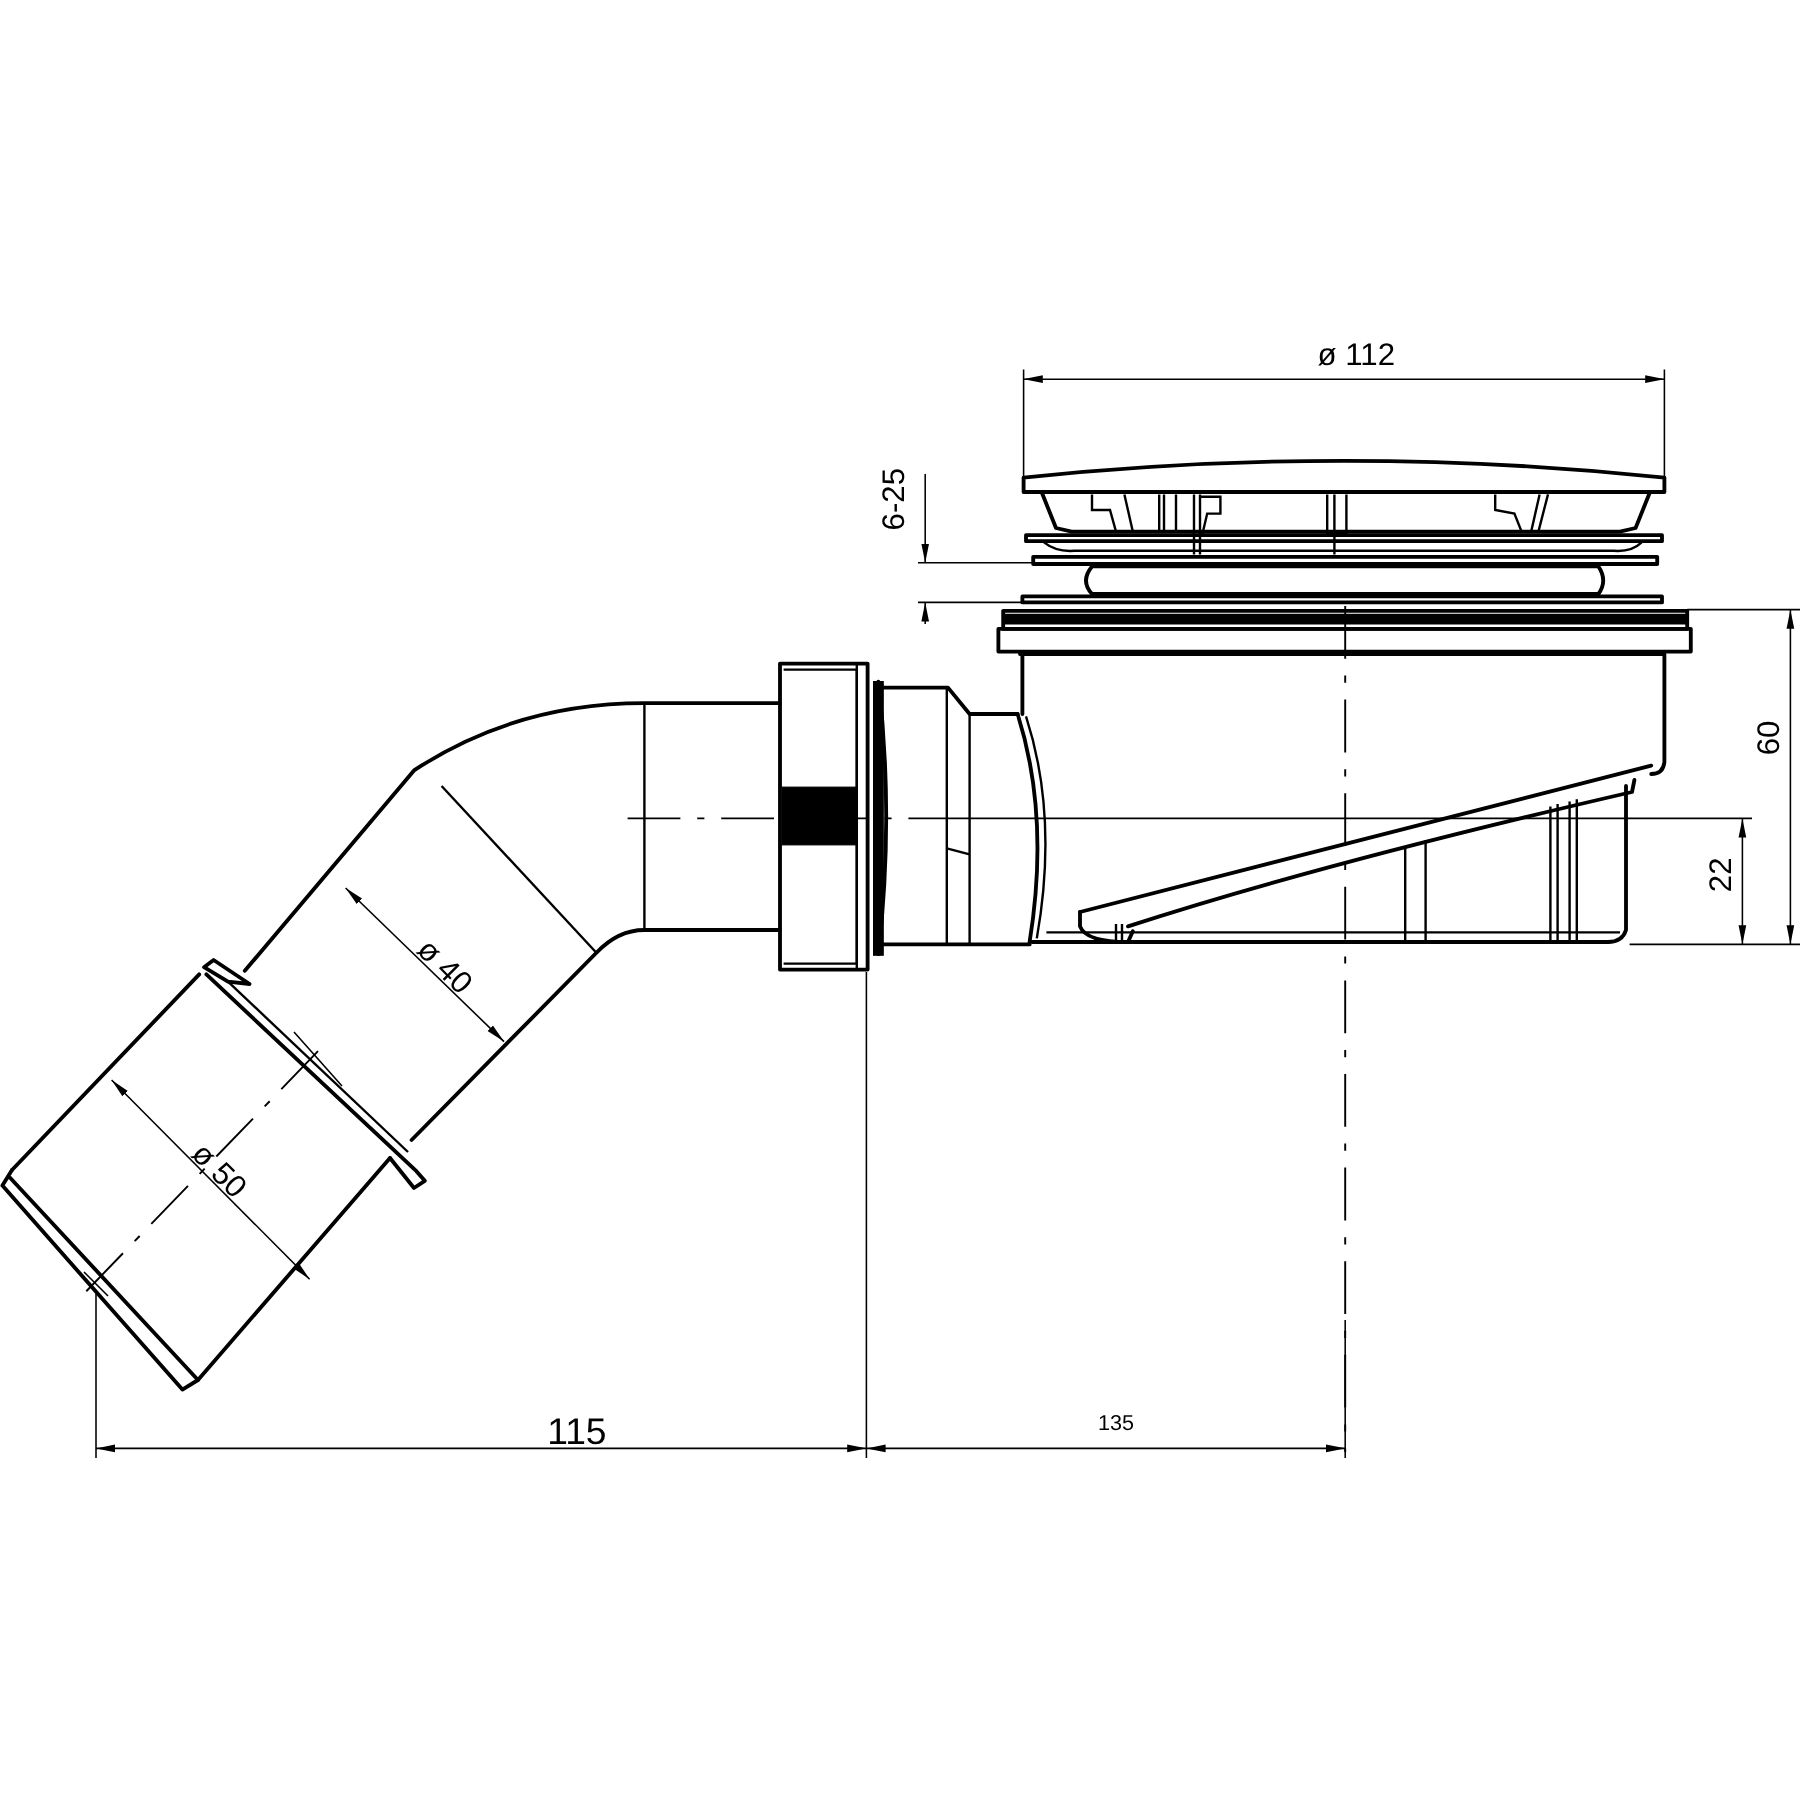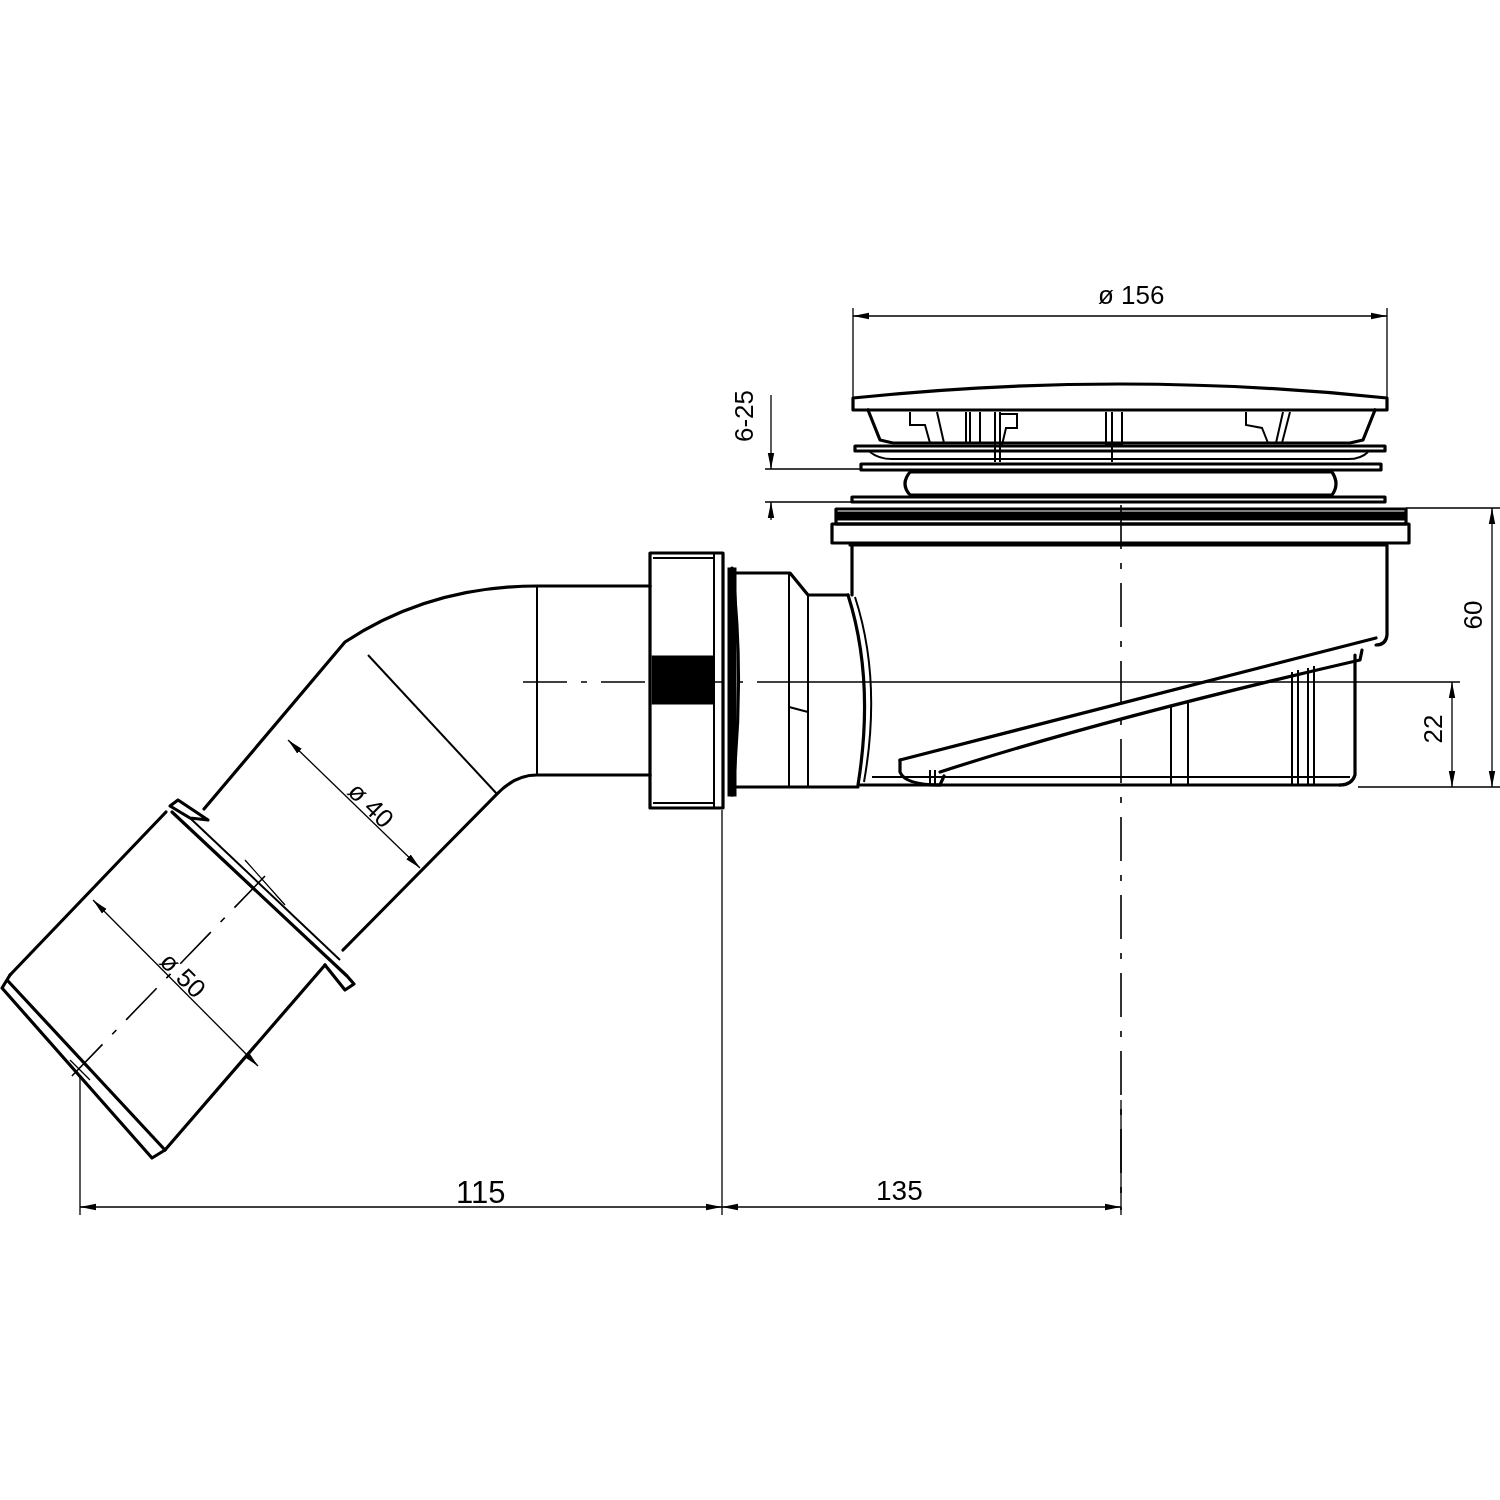--- a/index.html
+++ b/index.html
@@ -118,24 +118,24 @@
     <path class="t" d="M288,740 L420,868" marker-start="url(#arl)" marker-end="url(#arl)"></path>
 
     <path class="t" d="M93,900 L258,1066" marker-start="url(#arl)" marker-end="url(#arl)"></path>
 
     <path class="t" d="M80,1078 L80,1215 M722,810 L722,1215 M1121,1100 L1121,1215"></path>
     <path class="t" d="M80,1207 L722,1207" marker-start="url(#arl)" marker-end="url(#arl)"></path>
     <path class="t" d="M722,1207 L1121,1207" marker-start="url(#arl)" marker-end="url(#arl)"></path>
   </g>
 </svg>
 
-<div data-bind="dimensions.cover_diameter" style="position:absolute;left:1098px;top:282px;font-size:26px;">ø 156</div>
+<div data-bind="dimensions.cover_diameter" style="position:absolute;left:1098px;top:282px;font-size:26px;">ø 112</div>
 <div data-bind="dimensions.adjustment_range" style="position:absolute;left:718px;top:403px;font-size:26px;transform:rotate(-90deg);transform-origin:center;">6-25</div>
 <div data-bind="dimensions.total_height" style="position:absolute;left:1459px;top:602px;font-size:26px;transform:rotate(-90deg);">60</div>
 <div data-bind="dimensions.outlet_center_height" style="position:absolute;left:1419px;top:716px;font-size:26px;transform:rotate(-90deg);">22</div>
 <div data-bind="dimensions.pipe_diameter_40" style="position:absolute;left:345px;top:792px;font-size:26px;transform:rotate(45deg);">ø 40</div>
 <div data-bind="dimensions.pipe_diameter_50" style="position:absolute;left:157px;top:962px;font-size:26px;transform:rotate(45deg);">ø 50</div>
 <div data-bind="dimensions.horizontal_left" style="position:absolute;left:456px;top:1177px;font-size:31px;">115</div>
-<div data-bind="dimensions.horizontal_right" style="position:absolute;left:876px;top:1177px;font-size:28px;">135</div>
+<div data-bind="dimensions.horizontal_right" style="position:absolute;left:915px;top:1177px;font-size:18px;">135</div>
 
 <style>
   body > div[data-bind] { font-family:"Liberation Sans", sans-serif; color:#000; line-height:1; white-space:nowrap; }
 </style>
 
 </body></html>

